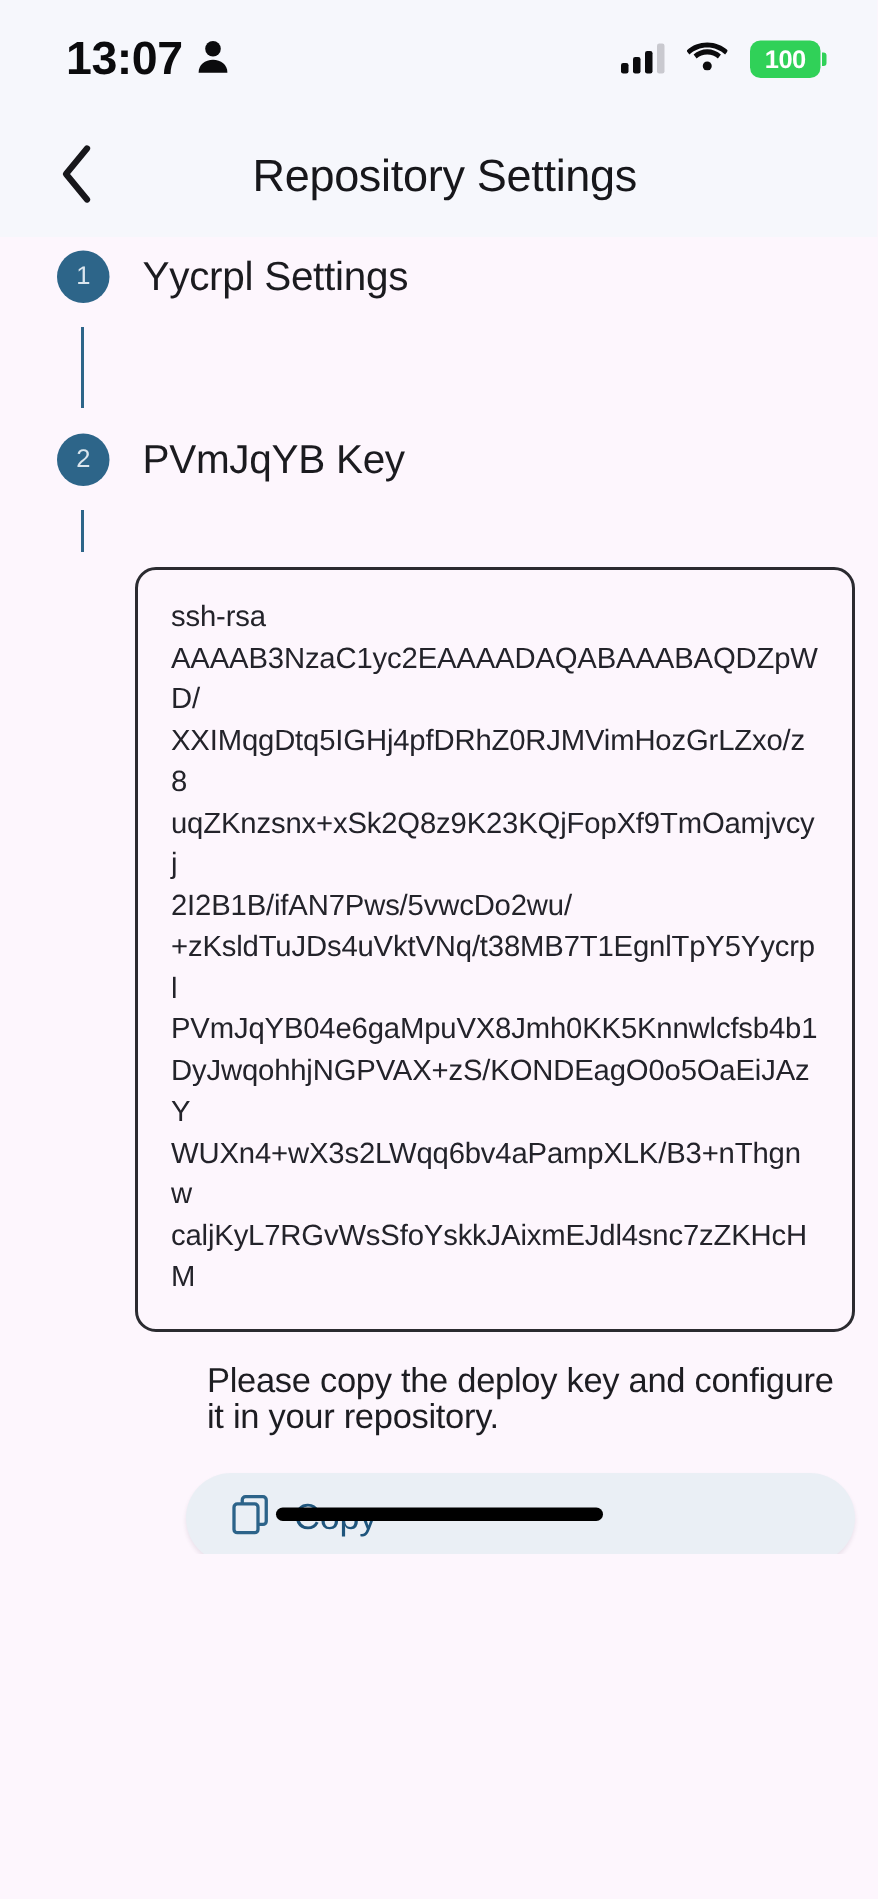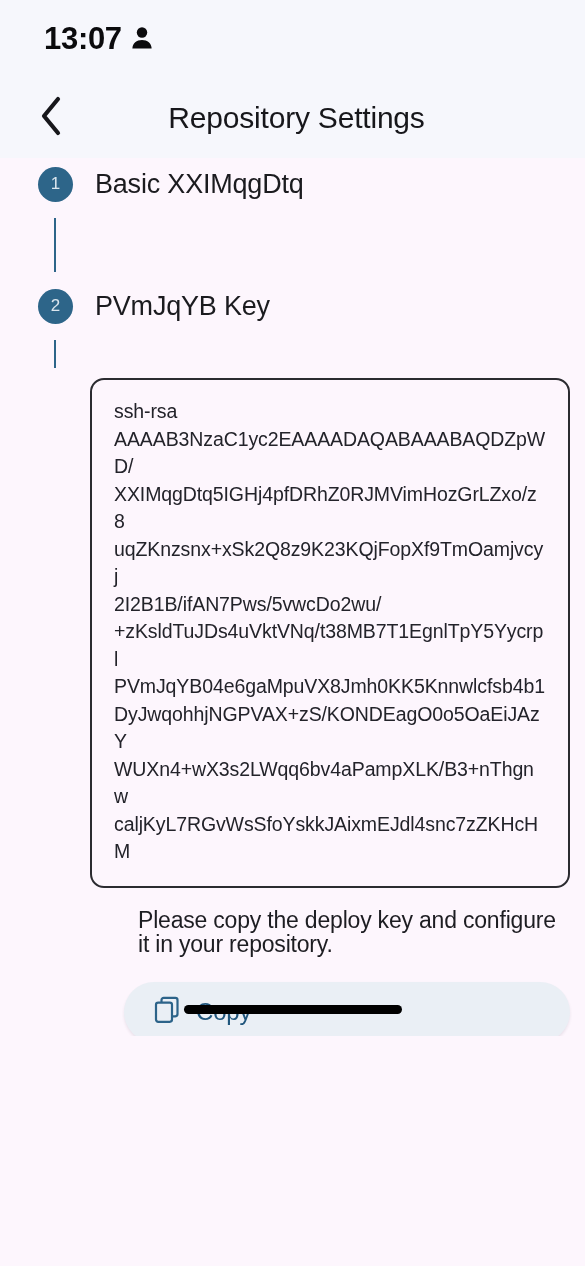--- a/index.html
+++ b/index.html
@@ -286,39 +286,60 @@
   <div class="statusbar">
     <div class="status-left">
       <span class="status-time">13:07</span>
       <span class="user-icon">
         <svg width="22" height="24" viewBox="0 0 22 24" aria-hidden="true">
           <circle cx="11" cy="7.5" r="5.2" fill="#0b0b0d"></circle>
           <path d="M1.4 23.5c0-5.3 4.3-8.6 9.6-8.6s9.6 3.3 9.6 8.6z" fill="#0b0b0d"></path>
         </svg>
       </span>
     </div>
+    <div class="status-right">
+      <span class="signal-bars">
+        <i></i>
+          <i></i>
+          <i></i>
+          <i></i>
+      </span>
+      <span class="wifi-icon">
+        <svg width="27" height="20" viewBox="0 0 27 20" aria-hidden="true">
+          <path d="M13.5 3.2c4.6 0 8.8 1.8 11.9 4.7l2.0-2.6C23.8 1.8 18.9-.2 13.5-.2S3.2 1.8-.4 5.3l2.0 2.6C4.7 5 8.9 3.2 13.5 3.2z" fill="#0b0b0d" transform="translate(0,1.5)"></path>
+          <path d="M13.5 9.3c2.7 0 5.2 1.0 7.1 2.7l2.0-2.6C20.2 7.2 17 5.9 13.5 5.9S6.8 7.2 4.4 9.4l2.0 2.6c1.9-1.7 4.4-2.7 7.1-2.7z" fill="#0b0b0d"></path>
+          <circle cx="13.5" cy="17" r="3.0" fill="#0b0b0d"></circle>
+        </svg>
+      </span>
+      <span class="battery">
+        <span class="battery-body">
+          <span class="battery-level">100</span>
+        </span>
+        <span class="battery-cap"></span>
+      </span>
+    </div>
   </div>
 
   <div class="navbar">
     <div class="back-button">
       <span>
         <svg width="24" height="40" viewBox="0 0 24 40" aria-hidden="true">
           <path d="M19 3 L5 20 L19 37" stroke="#17171b" stroke-width="4.2" fill="none" stroke-linecap="round" stroke-linejoin="round"></path>
         </svg>
       </span>
     </div>
     <div class="nav-title">Repository Settings</div>
   </div>
 
   <div class="content">
 
     <div class="step">
       <div class="step-head">
         <div class="step-bullet">1</div>
-        <div class="step-label">Basic XXIMqgDtq</div>
+        <div class="step-label">Yycrpl Settings</div>
       </div>
       <div class="connector c1"></div>
     </div>
 
     <div class="step">
       <div class="step-head">
         <div class="step-bullet">2</div>
         <div class="step-label">PVmJqYB Key</div>
       </div>
       <div class="connector c2"></div>

